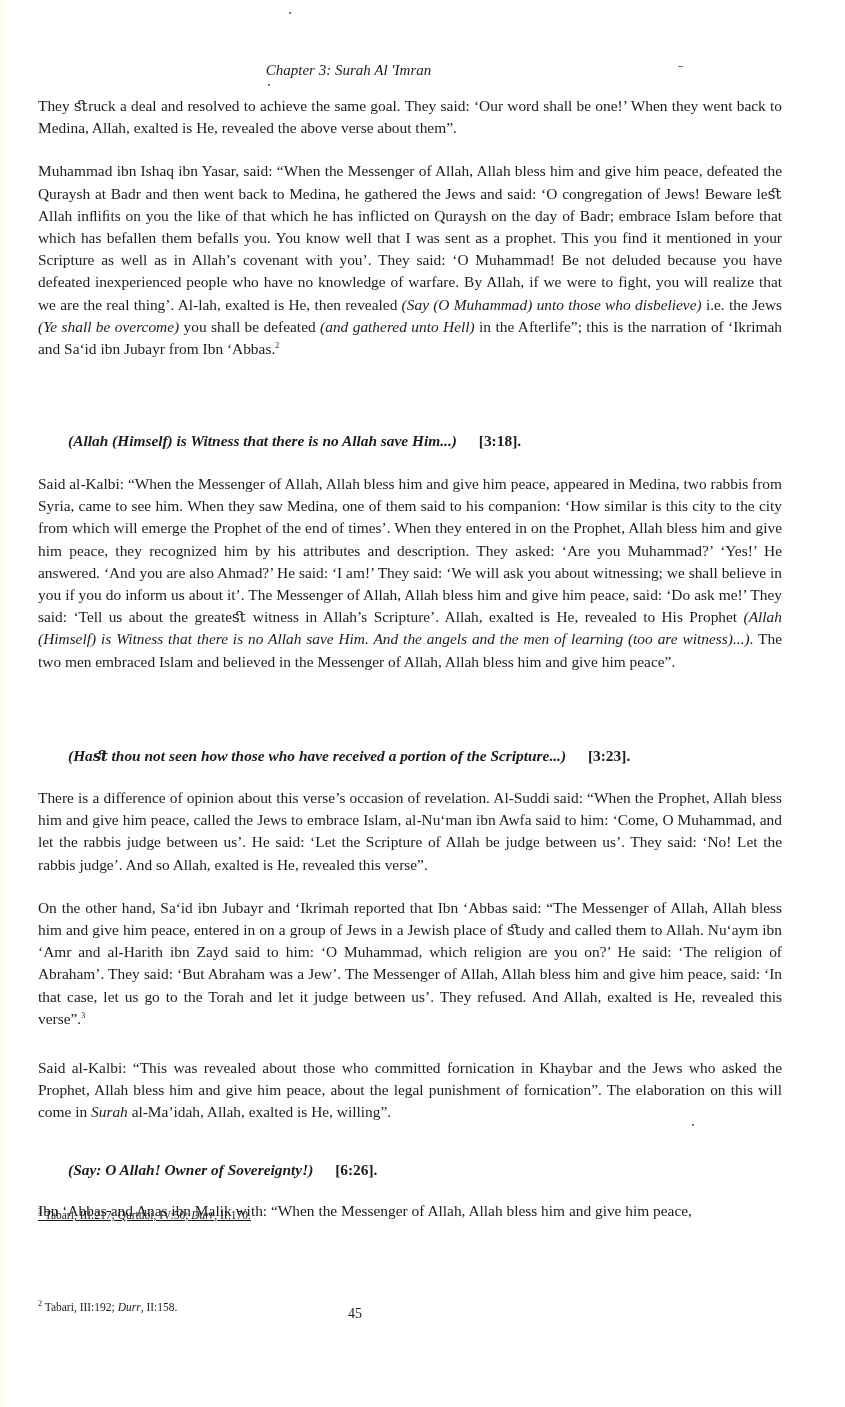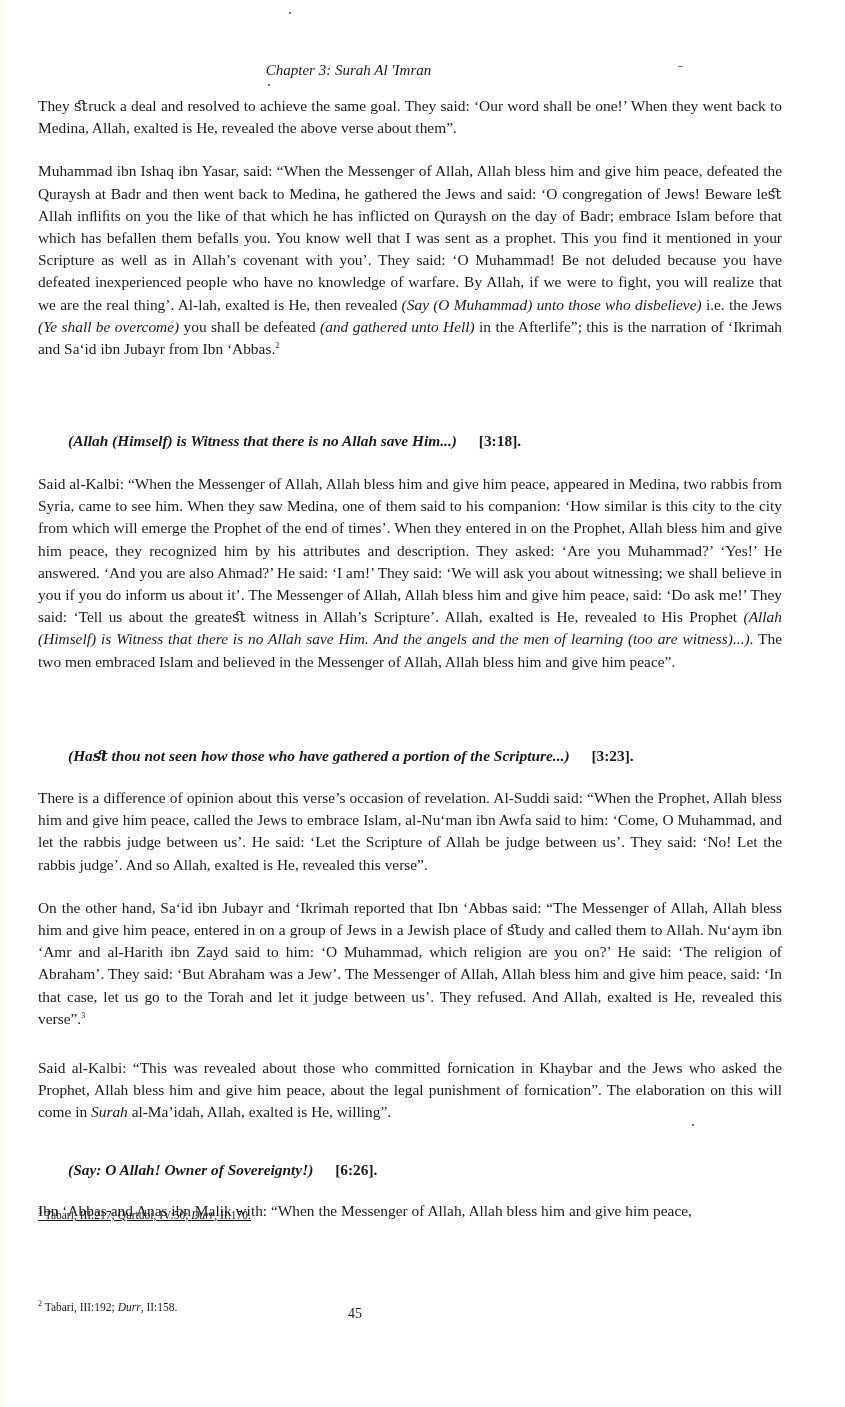--- a/index.html
+++ b/index.html
@@ -59,21 +59,21 @@
 
 <div class="heading" style="top:432px;">
   <span class="verse">(Allah (Himself) is Witness that there is no Allah save Him...)</span>
   <span class="ref">[3:18].</span>
 </div>
 <div class="text-col" style="top:473px;">
   <p><span>Said al-Kalbi: “When the Messenger of Allah, Allah bless him and give him peace, appeared in Medina, two rabbis from Syria, came to see him. When they saw Medina, one of them said to his companion: ‘How similar is this city to the city from which will emerge the Prophet of the end of times’. When they entered in on the Prophet, Allah bless him and give him peace, they recognized him by his attributes and description. They asked: ‘Are you Muhammad?’ ‘Yes!’ He answered. ‘And you are also Ahmad?’ He said: ‘I am!’ They said: ‘We will ask you about witnessing; we shall believe in you if you do inform us about it’. The Messenger of Allah, Allah bless him and give him peace, said: ‘Do ask me!’ They said: ‘Tell us about the greateﬆ witness in Allah’s Scripture’. Allah, exalted is He, revealed to His Prophet </span><i>(Allah (Himself) is Witness that there is no Allah save Him. And the angels and the men of learning (too are witness)...)</i><span>. The two men embraced Islam and believed in the Messenger of Allah, Allah bless him and give him peace”.</span></p>
 </div>
 
 <div class="heading" style="top:747px;">
-  <span class="verse">(Haﬆ thou not seen how those who have gathered a portion of the Scripture...)</span>
+  <span class="verse">(Haﬆ thou not seen how those who have received a portion of the Scripture...)</span>
   <span class="ref">[3:23].</span>
 </div>
 <div class="text-col" style="top:787px;">
   <p><span>There is a difference of opinion about this verse’s occasion of revelation. Al-Suddi said: “When the Prophet, Allah bless him and give him peace, called the Jews to embrace Islam, al-Nu‘man ibn Awfa said to him: ‘Come, O Muhammad, and let the rabbis judge between us’. He said: ‘Let the Scripture of Allah be judge between us’. They said: ‘No! Let the rabbis judge’. And so Allah, exalted is He, revealed this verse”.</span></p>
   <p style="margin-top:21px;"><span>On the other hand, Sa‘id ibn Jubayr and ‘Ikrimah reported that Ibn ‘Abbas said: “The Messenger of Allah, Allah bless him and give him peace, entered in on a group of Jews in a Jewish place of ﬆudy and called them to Allah. Nu‘aym ibn ‘Amr and al-Harith ibn Zayd said to him: ‘O Muhammad, which religion are you on?’ He said: ‘The religion of Abraham’. They said: ‘But Abraham was a Jew’. The Messenger of Allah, Allah bless him and give him peace, said: ‘In that case, let us go to the Torah and let it judge between us’. They refused. And Allah, exalted is He, revealed this verse”.</span><sup>3</sup></p>
   <p style="margin-top:27px;"><span>Said al-Kalbi: “This was revealed about those who committed fornication in Khaybar and the Jews who asked the Prophet, Allah bless him and give him peace, about the legal punishment of fornication”. The elaboration on this will come in </span><i>Surah</i><span> al-Ma’idah, Allah, exalted is He, willing”.</span></p>
 </div>
 
 <div class="heading" style="top:1161px;">
   <span class="verse">(Say: O Allah! Owner of Sovereignty!)</span>

